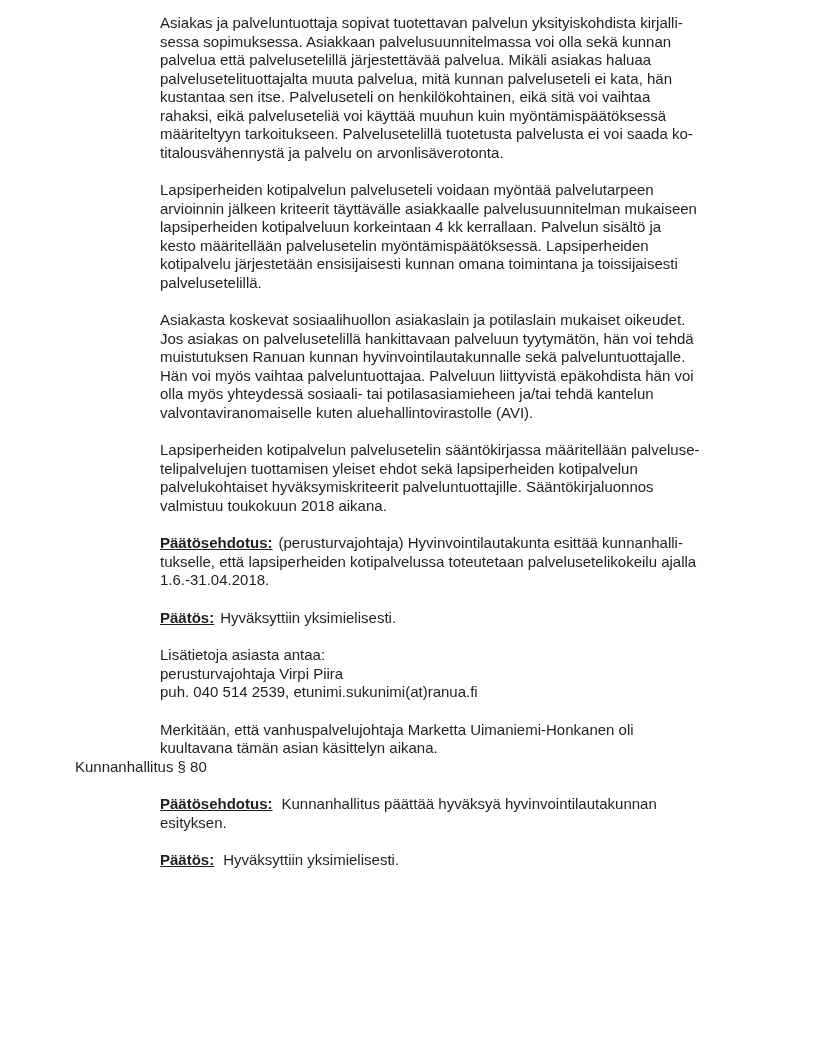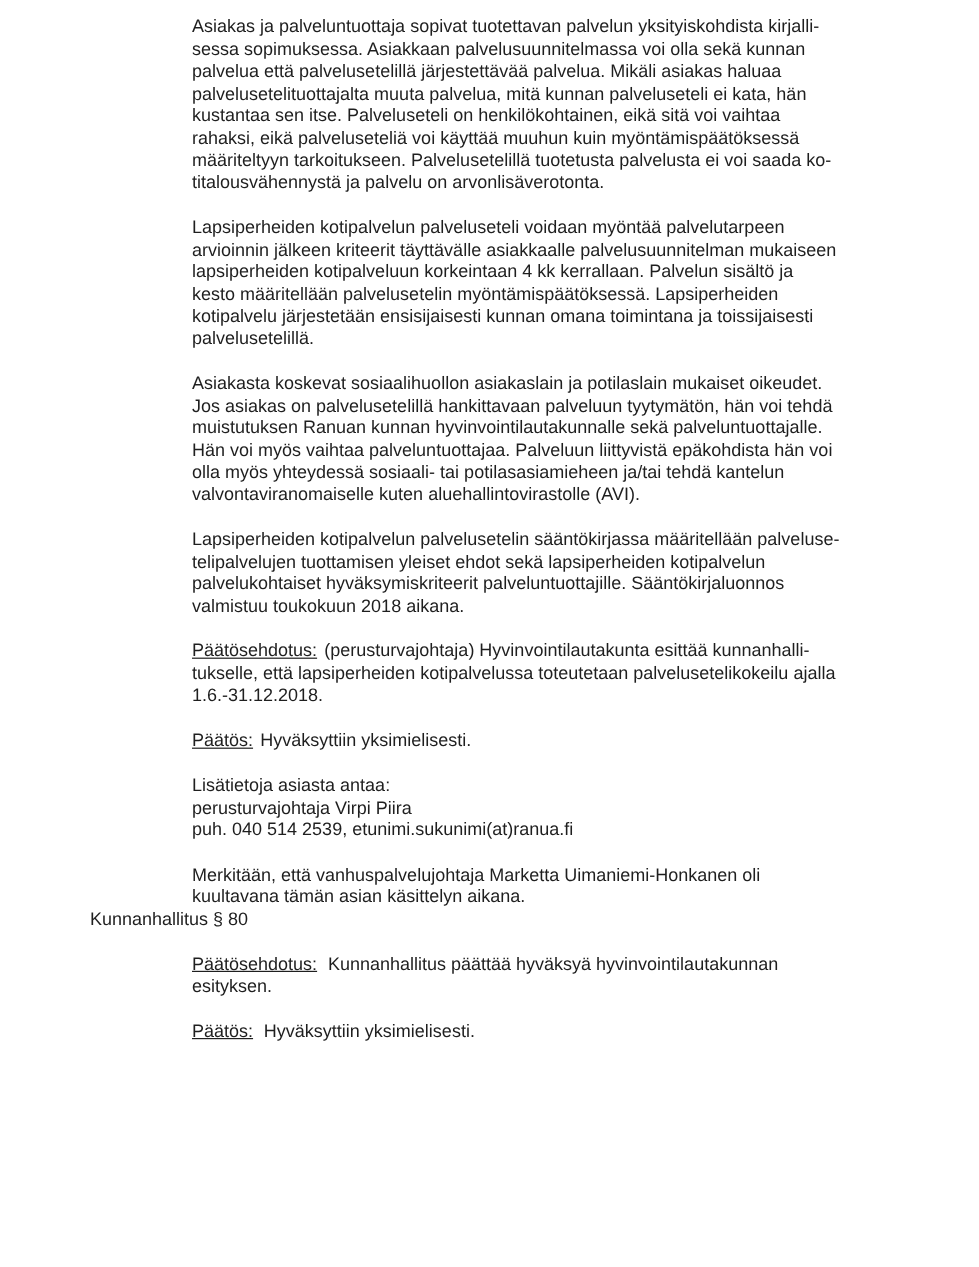--- a/index.html
+++ b/index.html
@@ -24,21 +24,21 @@
   .para {
     font-size: 15px;
     line-height: 18.5px;
     white-space: pre-line;
     margin: 0 0 19px 0;
   }
   .para-tight {
     margin-bottom: 0;
   }
   .lead-label {
-    font-weight: normal;
+    font-weight: bold;
     text-decoration: underline;
     margin-right: 6px;
     white-space: normal;
   }
   .lead-label-wide {
     margin-right: 9px;
   }
   .margin-heading {
     font-size: 15px;
     line-height: 18.5px;
@@ -77,21 +77,21 @@
 olla myös yhteydessä sosiaali- tai potilasasiamieheen ja/tai tehdä kantelun
 valvontaviranomaiselle kuten aluehallintovirastolle (AVI).</p>
 
   <p class="para">Lapsiperheiden kotipalvelun palvelusetelin sääntökirjassa määritellään palveluse-
 telipalvelujen tuottamisen yleiset ehdot sekä lapsiperheiden kotipalvelun
 palvelukohtaiset hyväksymiskriteerit palveluntuottajille. Sääntökirjaluonnos
 valmistuu toukokuun 2018 aikana.</p>
 
   <p class="para"><span class="lead-label">Päätösehdotus:</span><span>(perusturvajohtaja) Hyvinvointilautakunta esittää kunnanhalli-
 tukselle, että lapsiperheiden kotipalvelussa toteutetaan palvelusetelikokeilu ajalla
-1.6.-31.12.2018.</span></p>
+1.6.-31.04.2018.</span></p>
 
   <p class="para gap-extra"><span class="lead-label">Päätös:</span><span>Hyväksyttiin yksimielisesti.</span></p>
 
   <p class="para gap-extra">Lisätietoja asiasta antaa:
 perusturvajohtaja Virpi Piira
 puh. 040 514 2539, etunimi.sukunimi(at)ranua.fi</p>
 
   <p class="para para-tight gap-extra">Merkitään, että vanhuspalvelujohtaja Marketta Uimaniemi-Honkanen oli
 kuultavana tämän asian käsittelyn aikana.</p>
 

